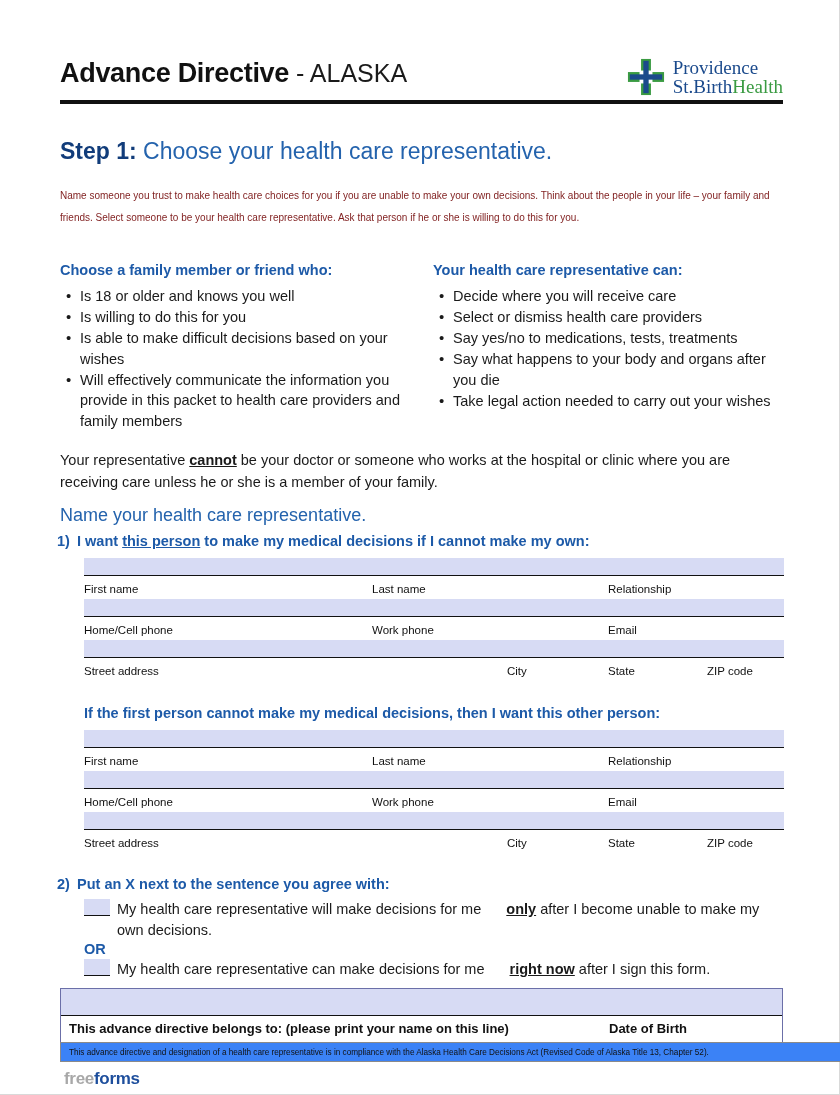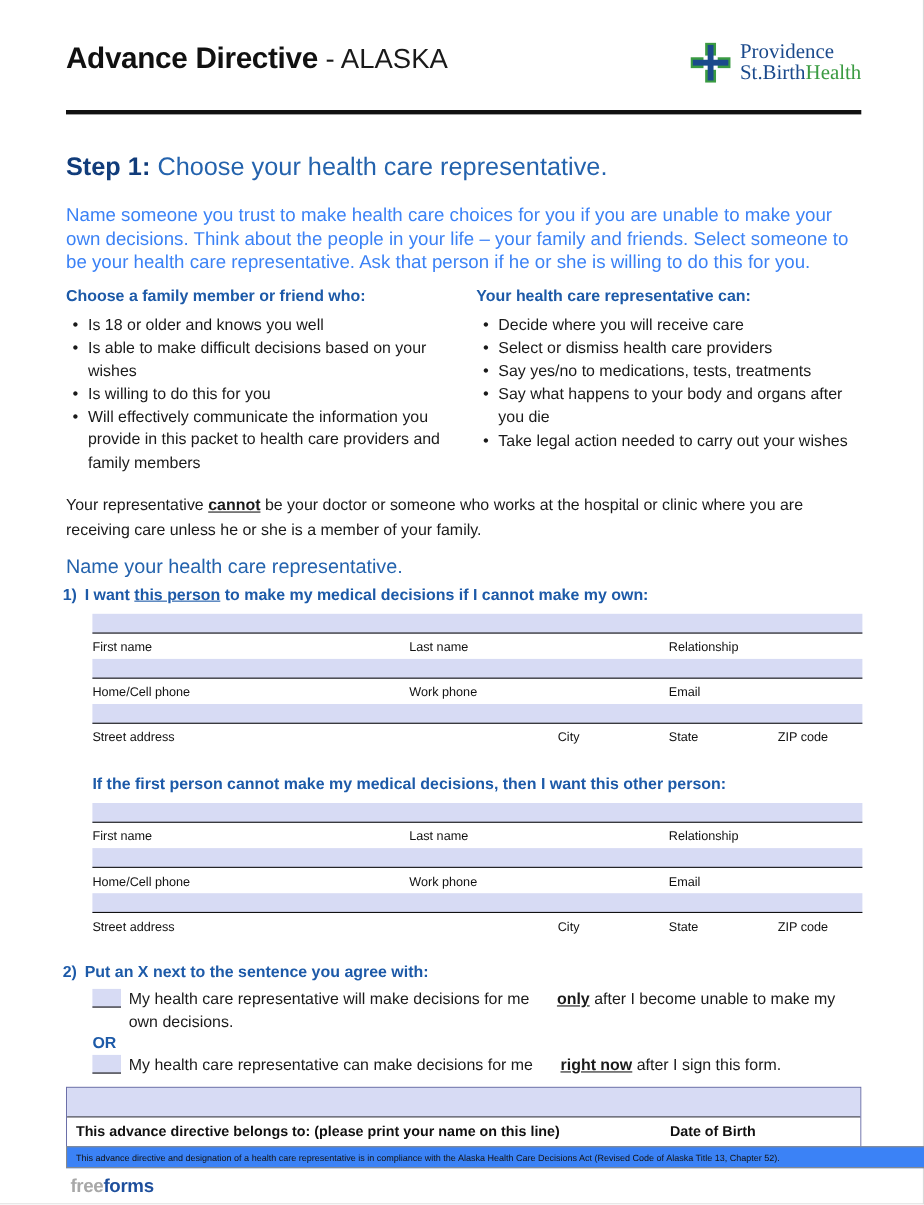--- a/index.html
+++ b/index.html
@@ -20,21 +20,21 @@
     inset: 0;
     background: #ffffff;
     border-right: 1px solid #d9d9d9;
     border-bottom: 1px solid #d9d9d9;
   }
 
   
   .header {
     position: absolute;
     left: 60px;
-    top: 36px;
+    top: 56px;
     width: 723px;
     height: 56px;
   }
   .doc-title {
     position: absolute;
     left: 0;
     top: 0;
     font-size: 27px;
     line-height: 34px;
     white-space: nowrap;
@@ -88,23 +88,23 @@
     font-weight: bold;
     color: #113c7a;
   }
 
   
   .intro {
     position: absolute;
     left: 60px;
     top: 185px;
     width: 725px;
-    font-size: 17px;
+    font-size: 10px;
     line-height: 21.5px;
-    color: #3b82f6;
+    color: #7f1d1d;
   }
 
   
   .col {
     position: absolute;
     top: 260px;
     font-size: 14.5px;
     line-height: 20.5px;
   }
   .col-left  { left: 60px;  width: 360px; }
@@ -332,22 +332,22 @@
   <div class="step-heading">
     <span class="step-num">Step 1:</span><span> Choose your health care representative.</span>
   </div>
 
   <div class="intro">Name someone you trust to make health care choices for you if you are unable to make your own decisions. Think about the people in your life – your family and friends. Select someone to be your health care representative. Ask that person if he or she is willing to do this for you.</div>
 
   <div class="col col-left">
     <h3>Choose a family member or friend who:</h3>
     <ul>
       <li>Is 18 or older and knows you well</li>
+      <li>Is willing to do this for you</li>
       <li>Is able to make difficult decisions based on your wishes</li>
-      <li>Is willing to do this for you</li>
       <li>Will effectively communicate the information you provide in this packet to health care providers and family members</li>
     </ul>
   </div>
 
   <div class="col col-right">
     <h3>Your health care representative can:</h3>
     <ul>
       <li>Decide where you will receive care</li>
       <li>Select or dismiss health care providers</li>
       <li>Say yes/no to medications, tests, treatments</li>

